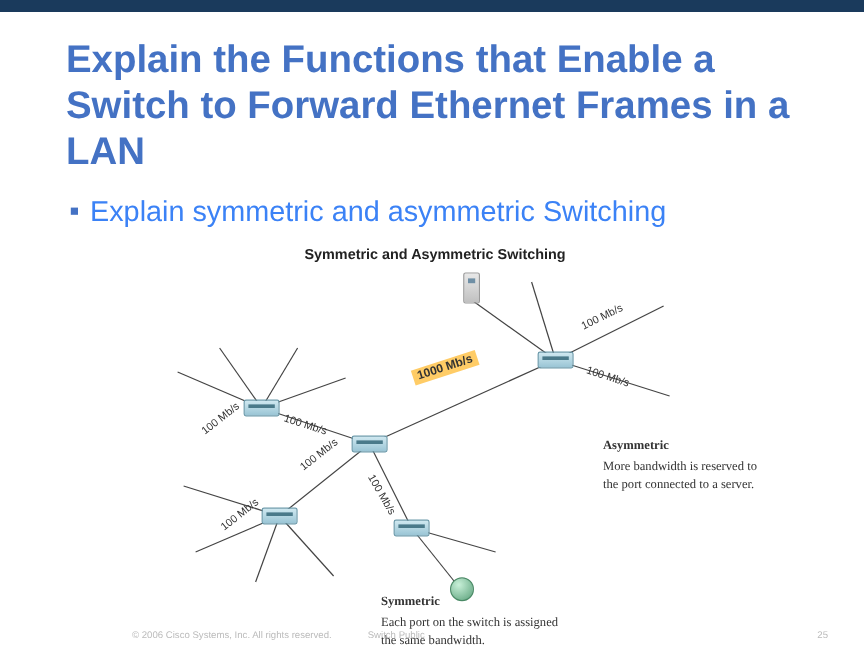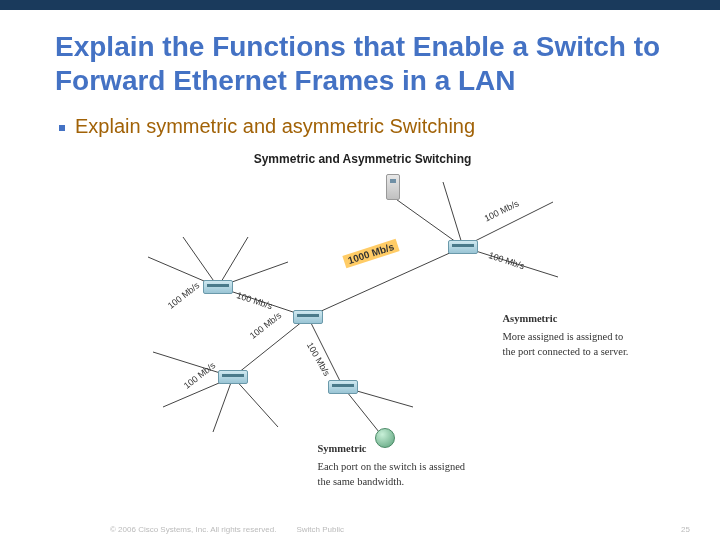--- a/index.html
+++ b/index.html
@@ -13,43 +13,43 @@
   }
   .topbar {
     width: 100%;
     height: 10px;
     background: #1a3a5c;
   }
   .content {
     padding: 20px 50px 0 55px;
   }
   .title {
-    font-size: 28px;
+    font-size: 32px;
     font-weight: bold;
     color: #4472c4;
     line-height: 1.2;
     margin-bottom: 18px;
   }
   .bullet-row {
     display: flex;
     align-items: flex-start;
     margin-left: 4px;
     margin-bottom: 14px;
   }
   .bullet-square {
     width: 6px;
     height: 6px;
     background: #4472c4;
     margin-top: 10px;
     margin-right: 10px;
     flex-shrink: 0;
   }
   .bullet-text {
-    font-size: 20px;
-    color: #a16207;
+    font-size: 24px;
+    color: #3b82f6;
   }
   .diagram-wrap {
     position: relative;
     width: 560px;
     height: 330px;
     margin: 4px auto;
   }
   .diagram-title {
     position: absolute;
     top: 0;
@@ -141,21 +141,21 @@
     position: absolute;
     bottom: 6px;
     left: 0;
     width: 100%;
     display: flex;
     justify-content: space-between;
     padding: 0 30px 0 110px;
     font-size: 8px;
     color: #bbb;
   }
-  .footer .left { display: flex; gap: 20px; }
+  .footer .left { display: flex; gap: 30px; }
 </style>
 </head>
 <body>
 
 <div class="topbar"></div>
 
 <div class="content">
   <h1 class="title">Explain the Functions that Enable a Switch to Forward Ethernet Frames in a LAN</h1>
 
   <div class="bullet-row">
@@ -222,21 +222,21 @@
     <div class="speed-label" style="left:406px;top:98px;transform:rotate(18deg);">100 Mb/s</div>
 
     <div class="speed-label" style="left:154px;top:138px;transform:rotate(18deg);">100 Mb/s</div>
     <div class="speed-label" style="left:168px;top:180px;transform:rotate(-38deg);">100 Mb/s</div>
     <div class="speed-label" style="left:226px;top:186px;transform:rotate(60deg);">100 Mb/s</div>
     <div class="speed-label" style="left:86px;top:150px;transform:rotate(-38deg);">100 Mb/s</div>
     <div class="speed-label" style="left:102px;top:230px;transform:rotate(-38deg);">100 Mb/s</div>
 
     <div class="caption" style="left:420px;top:160px;width:130px;">
       <div class="heading">Asymmetric</div>
-      <div>More assigned is assigned to the port connected to a server.</div>
+      <div>More bandwidth is reserved to the port connected to a server.</div>
     </div>
     <div class="caption" style="left:235px;top:290px;width:160px;">
       <div class="heading">Symmetric</div>
       <div>Each port on the switch is assigned the same bandwidth.</div>
     </div>
   </div>
 </div>
 
 <div class="footer">
   <div class="left">

